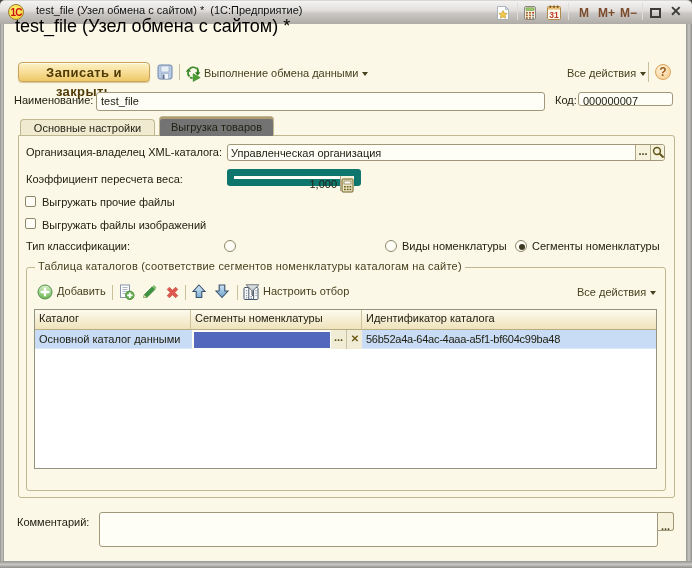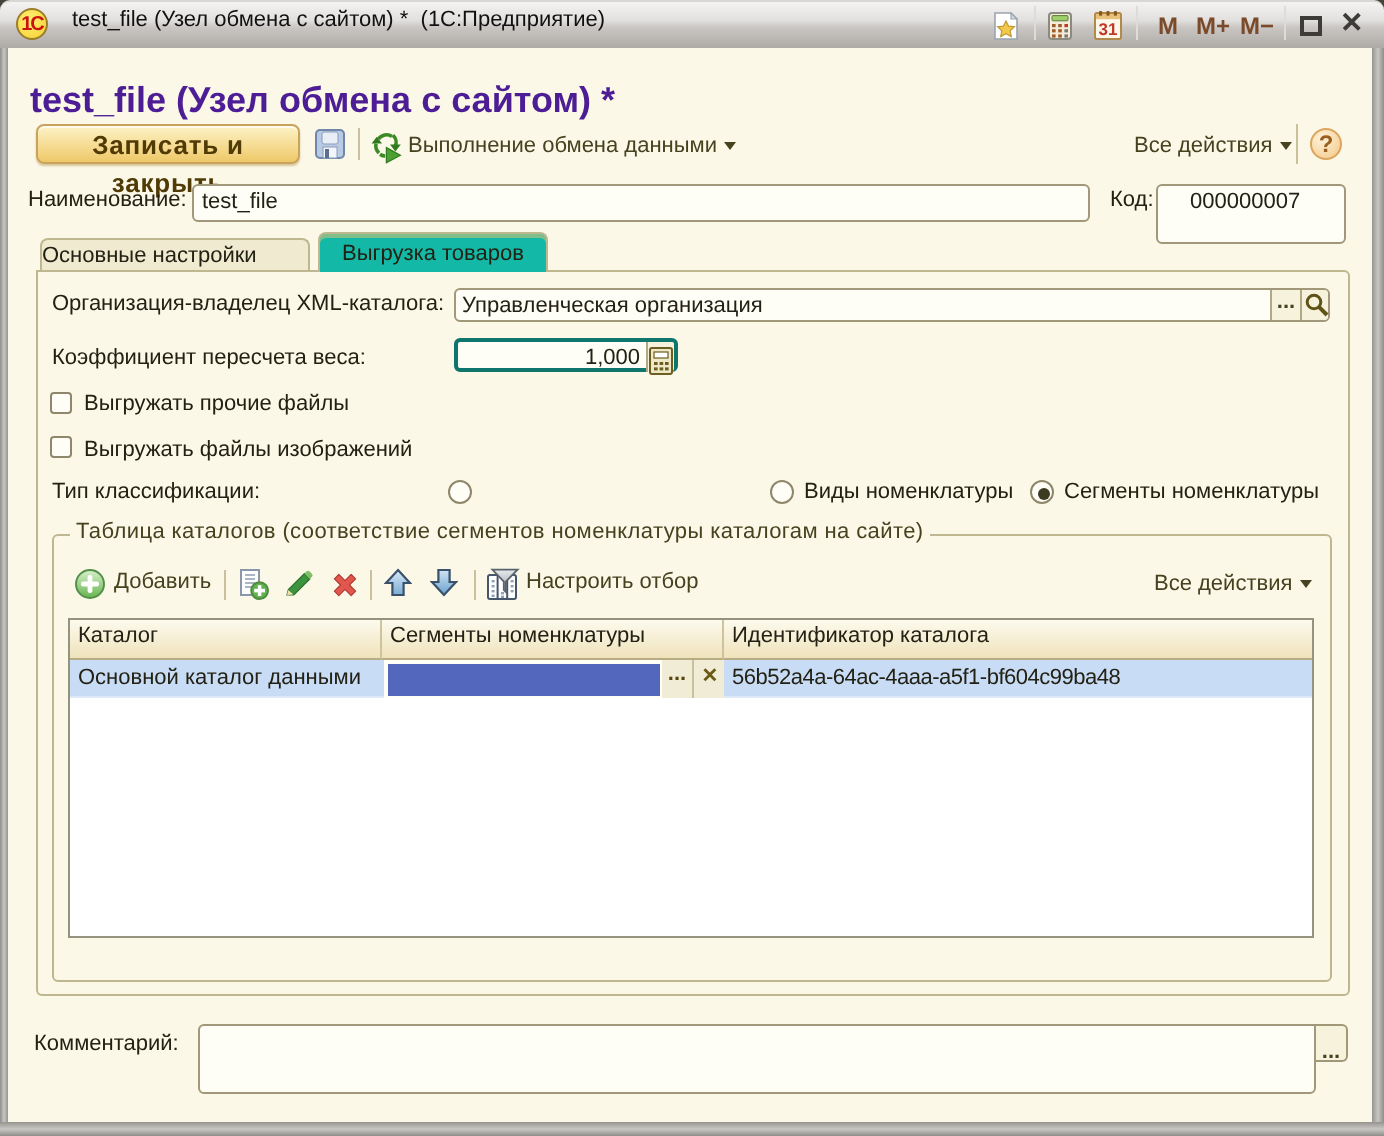--- a/index.html
+++ b/index.html
@@ -12,45 +12,45 @@
 #bottomborder{left:0;top:561px;width:692px;height:7px;background:linear-gradient(#96948f,#c9c7c4 50%,#8f8d8a)}
 #content{left:4px;top:24px;width:682px;height:537px;background:#fbf8e7}
 #logo{left:8px;top:4px;width:16px;height:16px;border-radius:50%;background:radial-gradient(circle at 40% 35%,#ffee70,#f6d235);border:1px solid #9b7d2a;text-align:center}
 #logo span{color:#cc1111;font-size:10px;font-weight:bold;line-height:15px;letter-spacing:-1px}
 #titletext{left:36px;top:4px;font-size:11px;color:#111}
 .tbicon{top:5px;width:20px;height:14px}
 .tsep{top:3px;width:1px;height:17px;background:#8f8d8a;border-right:1px solid #dddcda}
 .mbtn{top:6px;font-size:12px;font-weight:bold;color:#7a4a2a}
 #maxbtn{left:650px;top:8px;width:11px;height:10px;border:2px solid #3e3c39}
 #closebtn{left:670px;top:3px;font-size:14px;font-weight:bold;color:#3e3c39}
-#hdr{left:15px;top:40px;font-size:18px;font-weight:bold;color:#4c1d95}
+#hdr{left:15px;top:16px;font-size:18px;font-weight:normal;color:#000000}
 
 .btn1{left:18px;top:62px;width:132px;height:20px;background:linear-gradient(#fcf2c8,#f8e09c 45%,#eec868);border:1px solid #c9a35b;border-radius:4px;text-align:center;line-height:19px;font-weight:bold;font-size:13px;letter-spacing:.4px;color:#503a06;box-shadow:inset 0 1px 0 rgba(255,255,255,.7),0 1px 1px rgba(180,150,80,.5)}
 .olive{color:#44421f}
 .arr{display:inline-block;width:0;height:0;border-left:3.5px solid transparent;border-right:3.5px solid transparent;border-top:4px solid #44421f;vertical-align:middle;margin-left:4px}
 #vsep1{left:179px;top:64px;width:1px;height:16px;background:#c9c19c}.vsep2{left:648px;top:62px;width:1px;height:20px;background:#c9c19c}
 #alldo{left:567px;top:67px}
 #helpbtn{left:655px;top:64px;width:16px;height:16px;border-radius:50%;border:1px solid #dca45c;background:radial-gradient(circle at 35% 30%,#fdf2da,#f5c887);color:#9a5f20;font-weight:bold;text-align:center;line-height:15px;font-size:12px}
 .inp{background:#fffef6;border:1px solid #a09878;border-radius:3px}
 #lblname{left:14px;top:94px}
 #inpname{left:96px;top:92px;width:449px;height:19px;line-height:17px;padding-left:4px}
 #lblkod{left:555px;top:94px}
-#inpkod{left:578px;top:92px;width:95px;height:30px;line-height:17px;padding-left:16px}
-
-#tab1{left:20px;top:119px;width:135px;height:16px;background:#f0ead1;border:1px solid #bfb78f;border-bottom:none;border-radius:4px 4px 0 0;text-align:left;line-height:16px}
-#tab2{left:159px;top:116px;width:115px;height:20px;background:#14b8a6;border:1px solid #bfb78f;border-bottom:none;border-radius:4px 4px 0 0;text-align:center;line-height:20px;box-shadow:inset 0 2px 0 rgba(238,196,110,.5)}
+#inpkod{left:578px;top:92px;width:95px;height:14px;line-height:17px;padding-left:4px}
+
+#tab1{left:20px;top:119px;width:135px;height:16px;background:#f0ead1;border:1px solid #bfb78f;border-bottom:none;border-radius:4px 4px 0 0;text-align:center;line-height:16px}
+#tab2{left:159px;top:116px;width:115px;height:20px;background:#737373;border:1px solid #bfb78f;border-bottom:none;border-radius:4px 4px 0 0;text-align:center;line-height:20px;box-shadow:inset 0 2px 0 rgba(238,196,110,.5)}
 #panel{left:18px;top:135px;width:657px;height:363px;border:1px solid #bfb78f;border-radius:0 3px 3px 3px;background:#fbf8e7}
 
 #lblorg{left:26px;top:146px}
 #grporg{left:227px;top:144px;width:438px;height:17px;background:#fffef6;border:1px solid #a09878;border-radius:3px}
 #grporg .txt{position:absolute;left:3px;top:2px}
 #grporg .dots{position:absolute;right:14px;top:0;width:15px;height:15px;background:#f7f2dc;border-left:1px solid #b0a988;text-align:center;line-height:12px;font-weight:bold;color:#44421f}
 #grporg .mag{position:absolute;right:0;top:0;width:14px;height:15px;background:#f7f2dc;border-left:1px solid #b0a988;border-radius:0 2px 2px 0}
 #lblcoef{left:26px;top:173px}
-#grpcoef{left:227px;top:169px;width:112px;height:17px;background:#fffef6;border:2px solid #0f766e;border-radius:3px}
+#grpcoef{left:227px;top:169px;width:134px;height:17px;background:#fffef6;border:7px solid #0f766e;border-radius:3px}
 #grpcoef .txt{position:absolute;right:17px;top:2px}
 #grpcoef .calc{position:absolute;right:0;top:0;width:14px;height:15px;background:#f7f2dc;border-left:1px solid #b0a988;border-radius:0 2px 2px 0}
 .cb{width:11px;height:11px;background:#fffef6;border:1px solid #8f876b;border-radius:2px}
 #cb1{left:25px;top:196px}
 #cb2{left:25px;top:218px}
 #lblcb1{left:42px;top:196px}
 #lblcb2{left:42px;top:219px}
 #lbltip{left:26px;top:240px}
 .radio{width:12px;height:12px;border-radius:50%;background:#fffef6;border:1px solid #8f876b}
 .radio.sel::after{content:"";position:absolute;left:3px;top:3px;width:6px;height:6px;border-radius:50%;background:#3c3a20}

